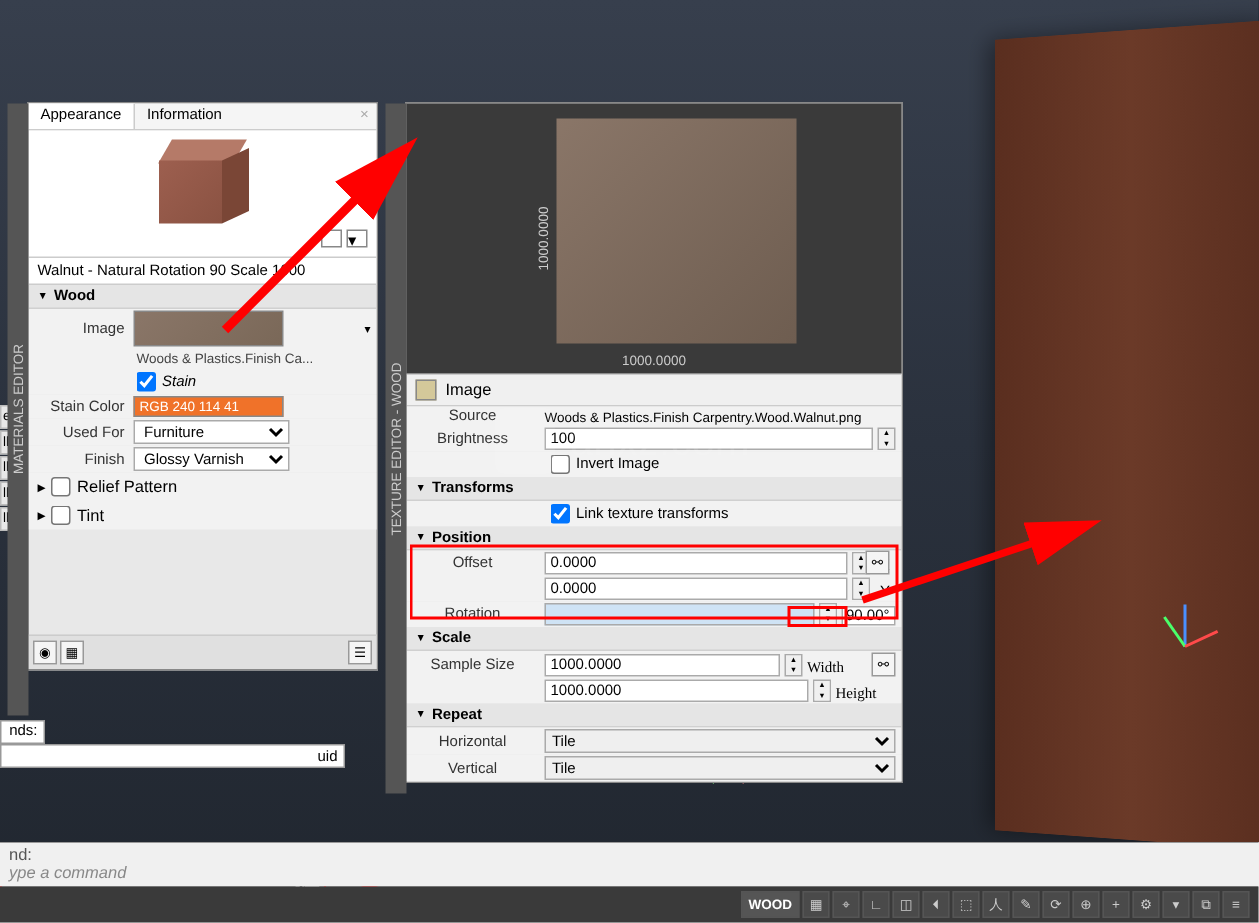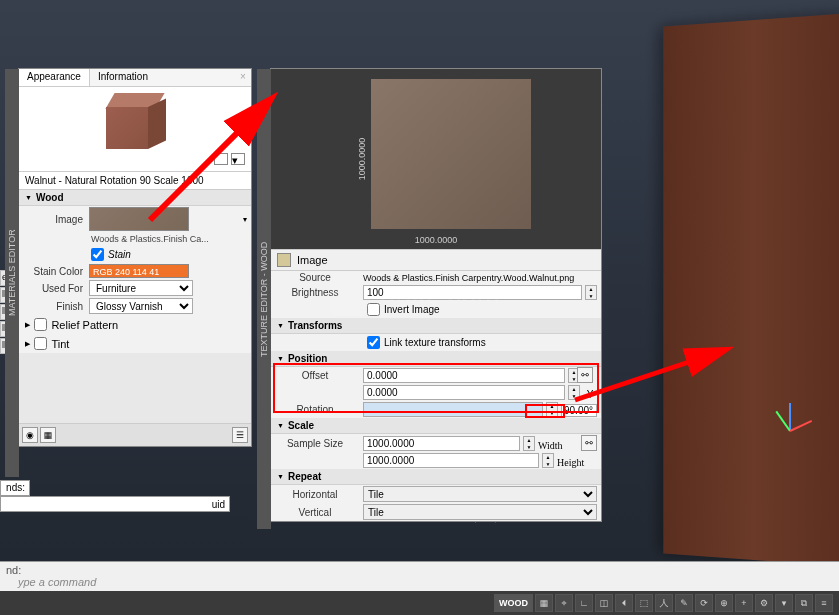--- a/index.html
+++ b/index.html
@@ -75,21 +75,21 @@
 
 
 .side-frags { position: absolute; left: 0; top: 270px; width: 20px; }
 .side-frag { height: 16px; background: #e8e8e8; border: 1px solid #bbb; margin-bottom: 1px; font-size: 9px; padding: 1px; overflow: hidden; }
 
 
 .bottom-input { position: absolute; background: #fff; border: 1px solid #999; height: 16px; font-size: 10px; padding: 1px 4px; text-align: right; }
 
 
 .cmdline { position: absolute; left: 0; bottom: 24px; right: 0; height: 30px; background: #f0f0f0; border-top: 1px solid #999; padding: 2px 6px; font-size: 10px; color: #555; }
-.cmdline-prompt { color: #888; font-style: italic; margin-left: 12px; }
+.cmdline-prompt { color: #888; font-style: italic; }
 
 
 .statusbar { position: absolute; left: 0; bottom: 0; right: 0; height: 24px; background: #3a3a3a; display: flex; align-items: center; justify-content: flex-end; padding: 0 6px; gap: 2px; }
 .status-item { height: 18px; padding: 0 4px; background: #4a4a4a; color: #ccc; font-size: 9px; display: flex; align-items: center; cursor: pointer; border: 1px solid #555; }
 .status-item.model { background: #555; color: #fff; font-weight: bold; }
 .status-icon { width: 18px; justify-content: center; }
 
 
 .gizmo { position: absolute; right: 30px; bottom: 160px; width: 40px; height: 40px; z-index: 5; }
 .axis-line { position: absolute; left: 50%; bottom: 0; width: 2px; transform-origin: bottom center; }

